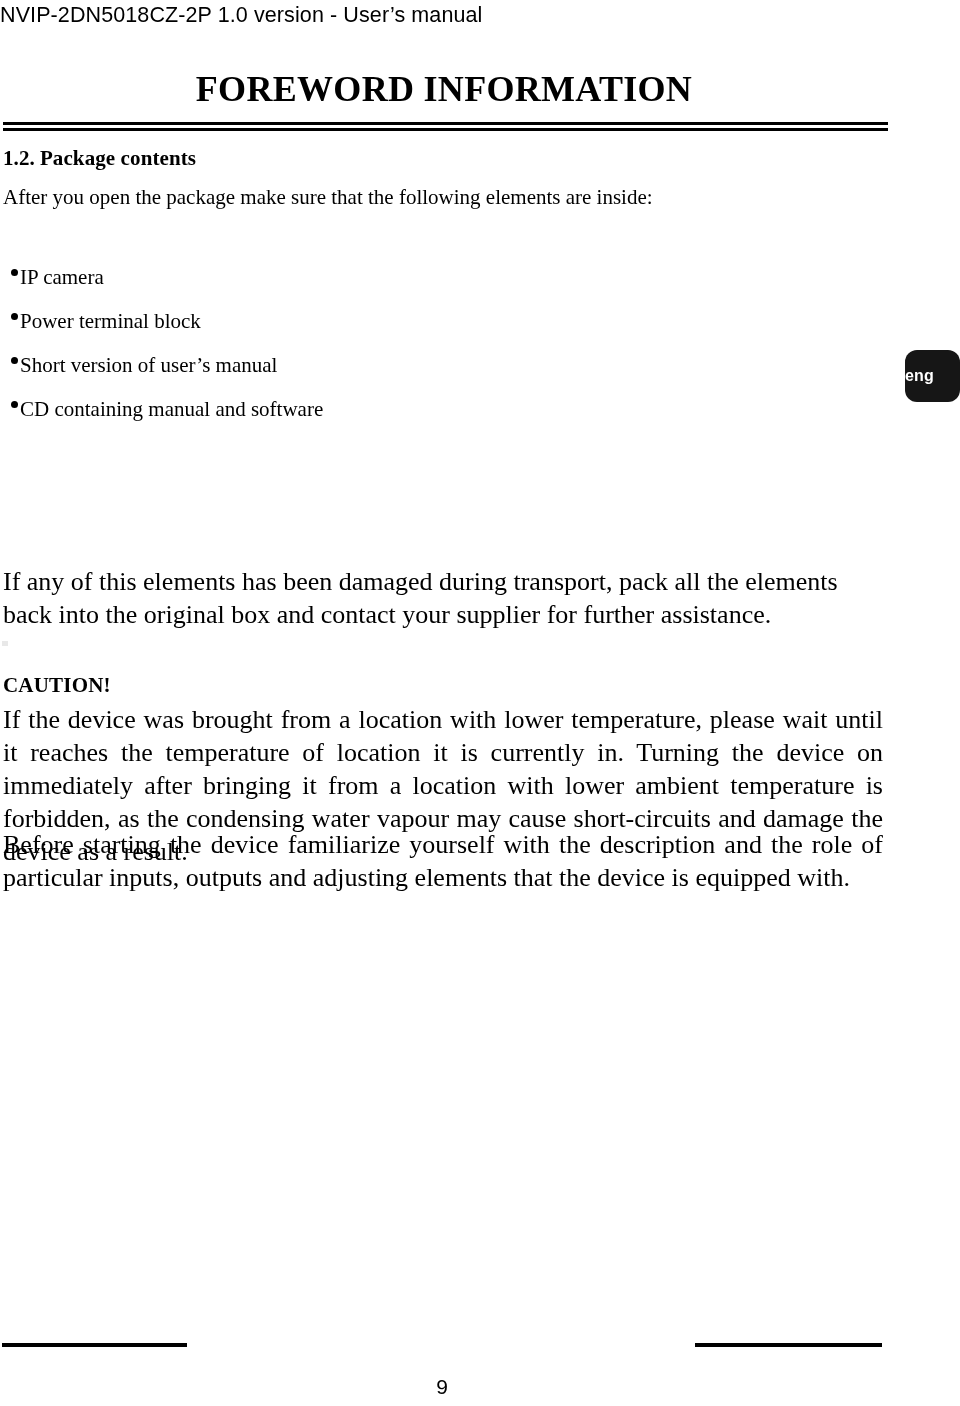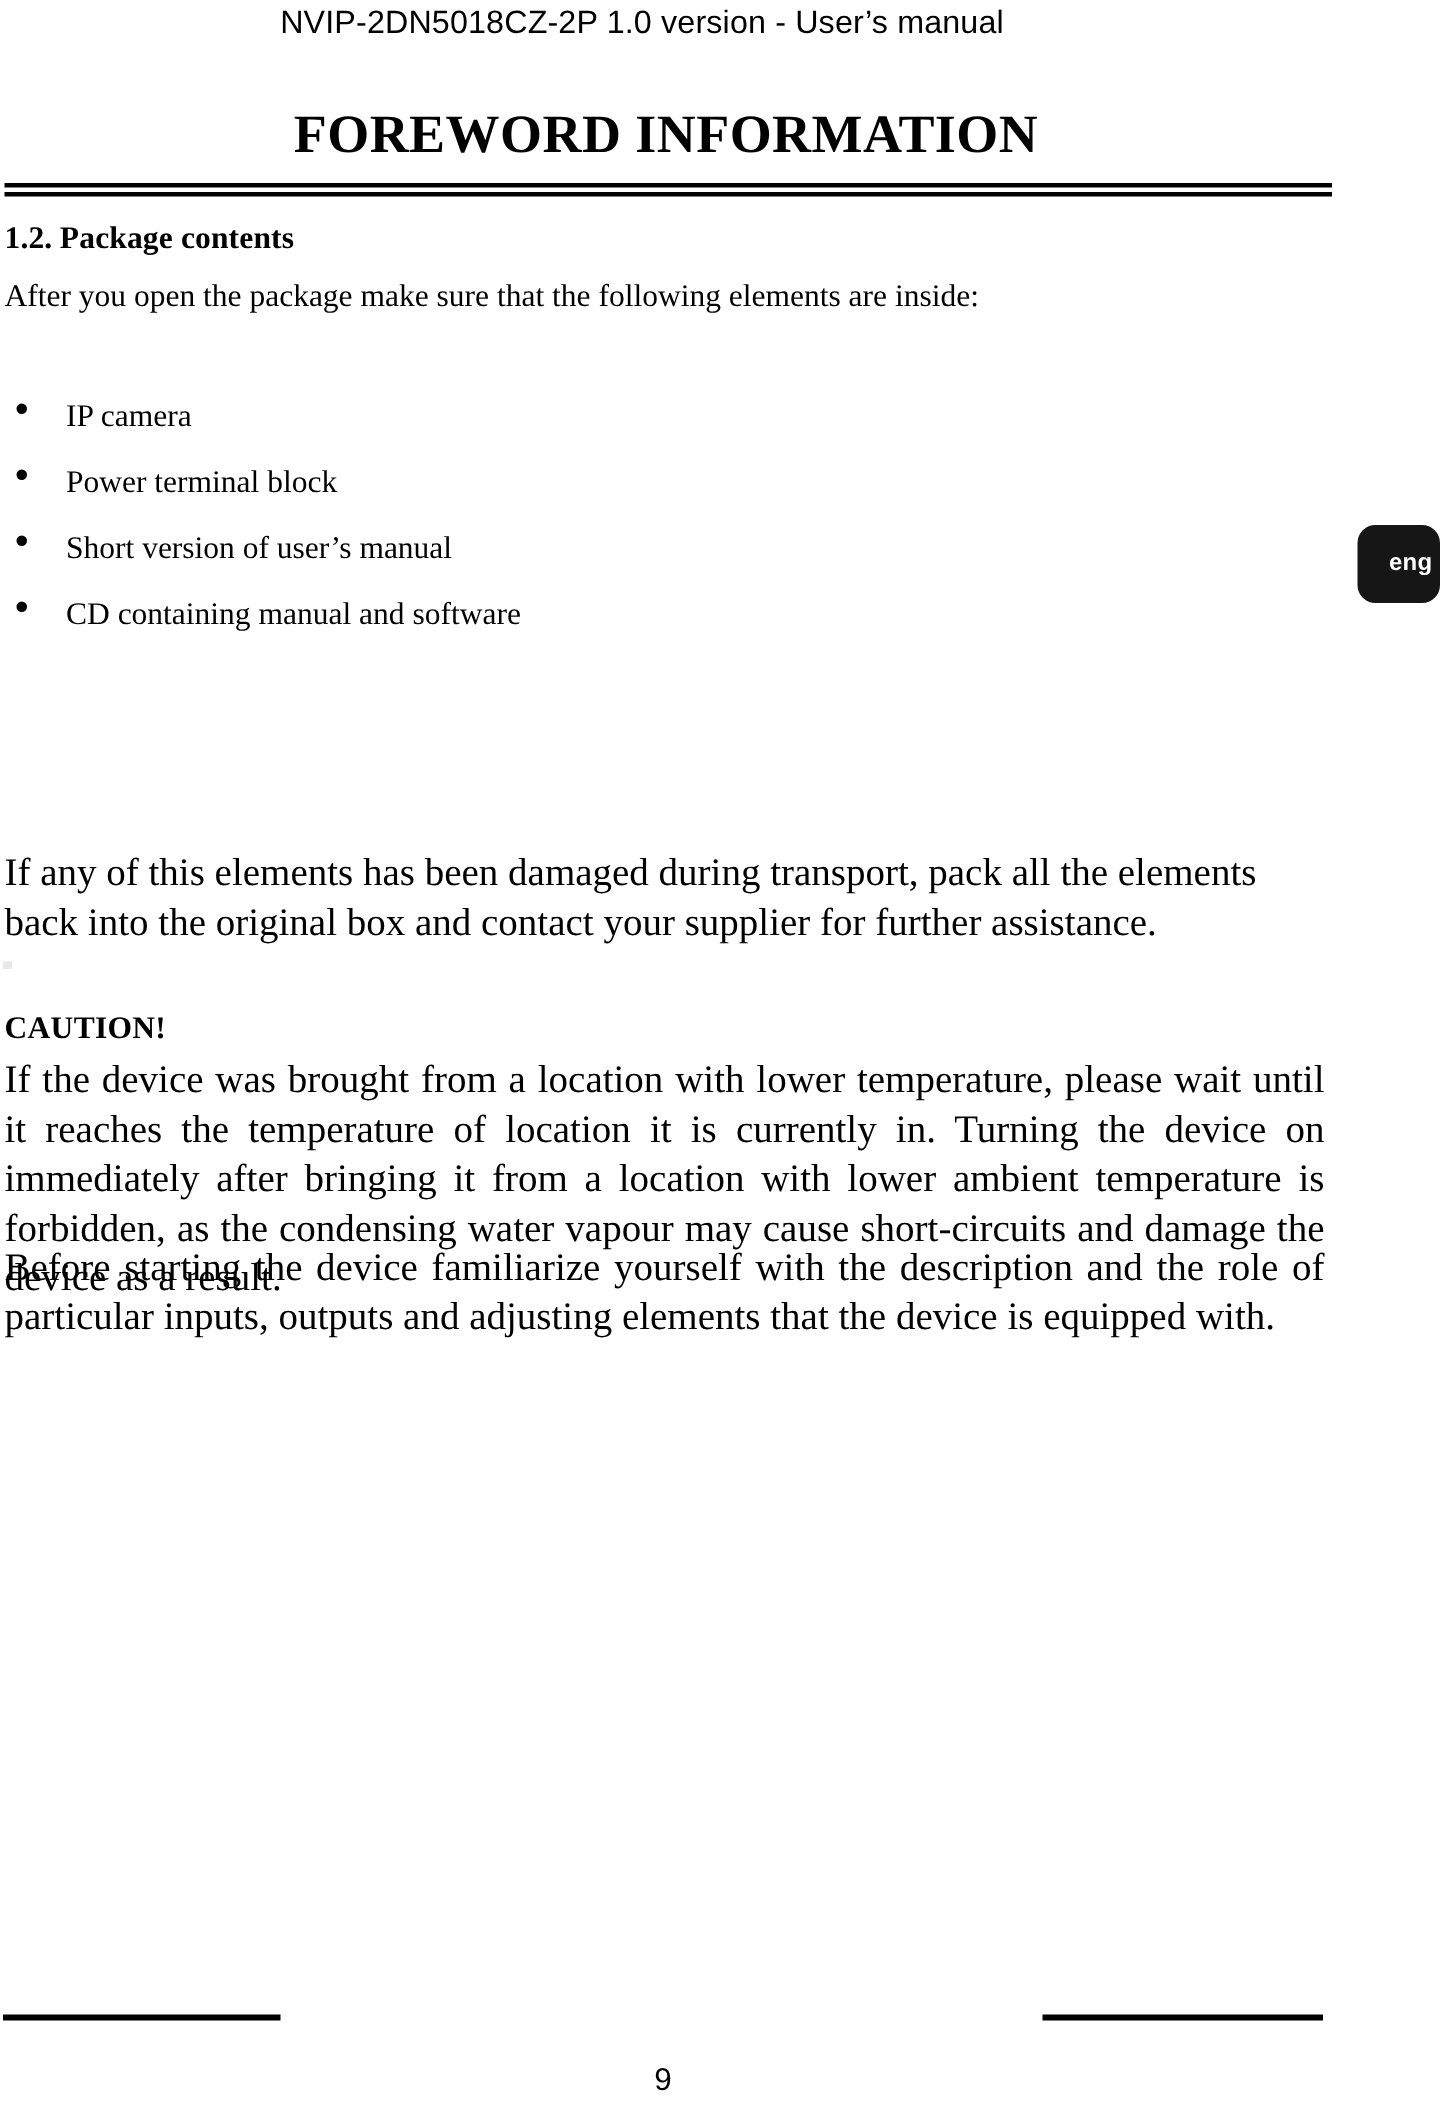--- a/index.html
+++ b/index.html
@@ -21,21 +21,21 @@
     position: absolute;
     inset: 0;
   }
 
   
   .running-header {
     position: absolute;
     left: 0;
     top: 3px;
     width: 856px;
-    text-align: center;
+    text-align: left;
     font-family: "Liberation Sans", "DejaVu Sans", sans-serif;
     font-size: 21.5px;
     letter-spacing: 0.1px;
     color: #000;
     white-space: nowrap;
   }
 
   
   .chapter-title {
     position: absolute;
@@ -92,21 +92,21 @@
   
   .bullet-list {
     position: absolute;
     left: 0;
     top: 264px;
     width: 600px;
   }
   .bullet-item {
     position: relative;
     height: 44px;
-    padding-left: 44px;
+    padding-left: 20px;
     font-size: 21px;
     line-height: 26px;
   }
   .bullet-item .marker {
     position: absolute;
     left: 11px;
     top: 5px;
     width: 7px;
     height: 7px;
     border-radius: 50%;
@@ -118,21 +118,21 @@
     position: absolute;
     left: 905px;
     top: 350px;
     width: 55px;
     height: 52px;
     background: #161616;
     border-top-left-radius: 12px;
     border-bottom-left-radius: 12px;
     display: flex;
     align-items: center;
-    justify-content: flex-end;
+    justify-content: flex-start;
     border-radius: 12px;
   }
   .eng-tab span {
     color: #ffffff;
     font-family: "Liberation Sans", "DejaVu Sans", sans-serif;
     font-size: 16px;
     font-weight: 600;
     letter-spacing: 0.2px;
     margin-right: 5px;
   }

